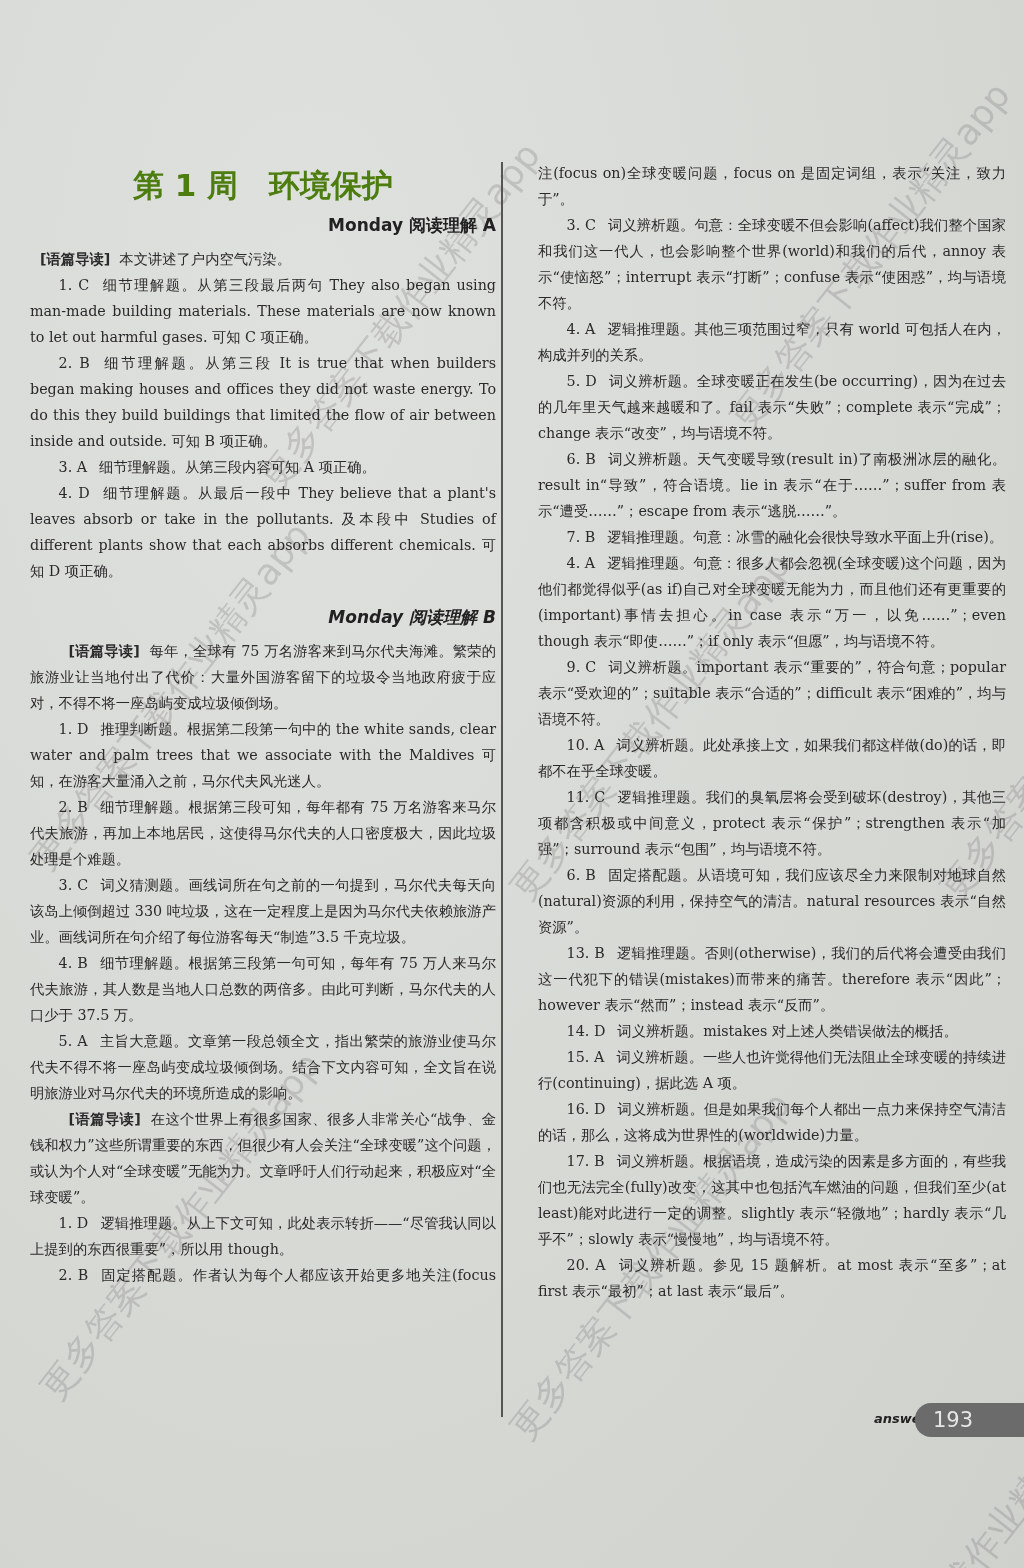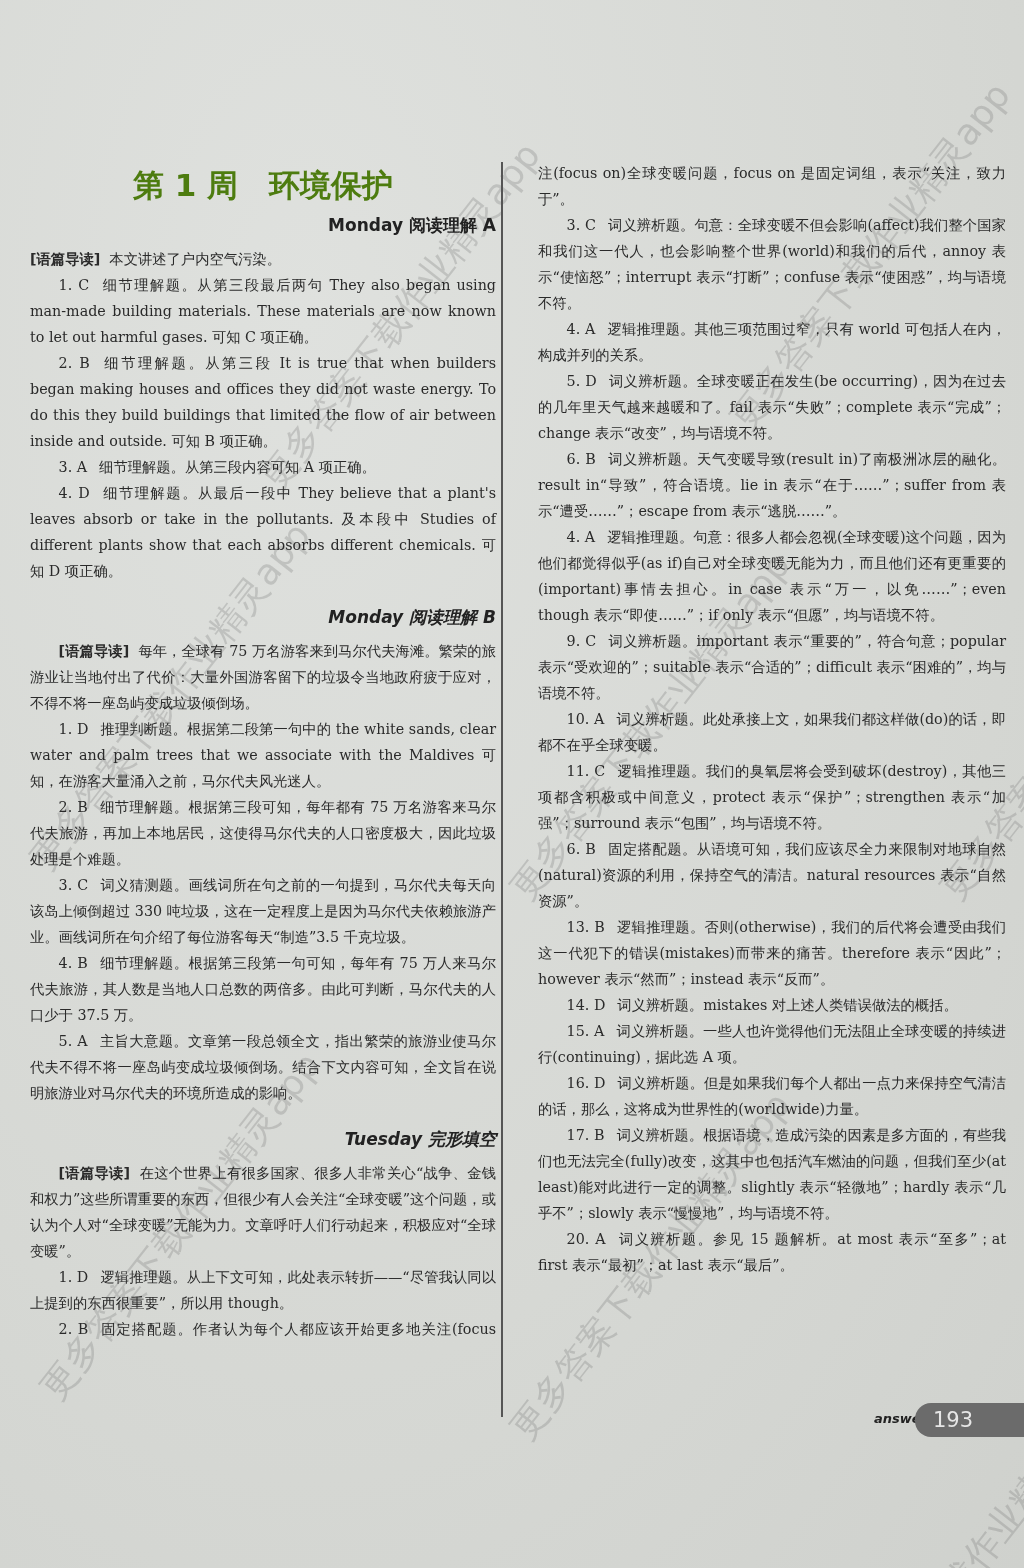--- a/index.html
+++ b/index.html
@@ -24,21 +24,21 @@
   .week-title {
     text-align: center; font-family: "DejaVu Sans", sans-serif; font-weight: bold;
     font-size: 31px; margin: 12px 0 14px; color: #4d7c0f;
   }
   .sec-title {
     text-align: right; font-family: "DejaVu Sans", sans-serif; font-weight: bold;
     font-size: 17px; margin: 8px 0 8px; color: #222;
   }
   .sec-title.gap { margin-top: 20px; font-style: italic; }
   .intro, .item { text-align: justify; text-indent: 2em; }
-  .tag { font-family: "DejaVu Sans", sans-serif; font-weight: bold; }
+  .tag { font-family: "DejaVu Sans", sans-serif; font-weight: bold; margin-left: 10px; }
   .num { margin-right: 12px; }
   .footer-label {
     position: absolute; top: 1411px; left: 830px; font-family: "DejaVu Sans", sans-serif;
     font-style: italic; font-weight: bold; font-size: 13px; color: #222; margin-left: 44px;
   }
   .page-badge {
     position: absolute; top: 1403px; left: 915px; width: 120px; height: 34px;
     background: #6b6b6b; border-radius: 16px 0 0 16px;
     color: #e6e6e6; font-family: "DejaVu Sans", sans-serif; font-size: 21px;
     line-height: 34px; padding-left: 18px;
@@ -82,33 +82,33 @@
       <div class="sec-title gap">Monday 阅读理解 B</div>
       <p class="intro"><span class="tag">[语篇导读]</span>&nbsp;&nbsp;<span>每年，全球有 75 万名游客来到马尔代夫海滩。繁荣的旅游业让当地付出了代价：大量外国游客留下的垃圾令当地政府疲于应对，不得不将一座岛屿变成垃圾倾倒场。</span></p>
       <p class="item"><span class="num">1. D</span><span>推理判断题。根据第二段第一句中的 the white sands, clear water and palm trees that we associate with the Maldives 可知，在游客大量涌入之前，马尔代夫风光迷人。</span></p>
       <p class="item"><span class="num">2. B</span><span>细节理解题。根据第三段可知，每年都有 75 万名游客来马尔代夫旅游，再加上本地居民，这使得马尔代夫的人口密度极大，因此垃圾处理是个难题。</span></p>
       <p class="item"><span class="num">3. C</span><span>词义猜测题。画线词所在句之前的一句提到，马尔代夫每天向该岛上倾倒超过 330 吨垃圾，这在一定程度上是因为马尔代夫依赖旅游产业。画线词所在句介绍了每位游客每天“制造”3.5 千克垃圾。</span></p>
       <p class="item"><span class="num">4. B</span><span>细节理解题。根据第三段第一句可知，每年有 75 万人来马尔代夫旅游，其人数是当地人口总数的两倍多。由此可判断，马尔代夫的人口少于 37.5 万。</span></p>
       <p class="item"><span class="num">5. A</span><span>主旨大意题。文章第一段总领全文，指出繁荣的旅游业使马尔代夫不得不将一座岛屿变成垃圾倾倒场。结合下文内容可知，全文旨在说明旅游业对马尔代夫的环境所造成的影响。</span></p>
     </div>
 
     <div>
-      <div class="sec-title gap">Tuesday 完形填空</div>
       <p class="intro"><span class="tag">[语篇导读]</span>&nbsp;&nbsp;<span>在这个世界上有很多国家、很多人非常关心“战争、金钱和权力”这些所谓重要的东西，但很少有人会关注“全球变暖”这个问题，或认为个人对“全球变暖”无能为力。文章呼吁人们行动起来，积极应对“全球变暖”。</span></p>
       <p class="item"><span class="num">1. D</span><span>逻辑推理题。从上下文可知，此处表示转折——“尽管我认同以上提到的东西很重要”，所以用 though。</span></p>
       <p class="item" style="height:26px;overflow:hidden"><span class="num">2. B</span><span>固定搭配题。作者认为每个人都应该开始更多地关注(focus on)全球变暖问题，focus on 是固定词组，表示“关注，致力于”。</span></p>
     </div>
   </div>
 
   <div class="col col-right">
     <p class="item" style="text-indent:0">注(focus on)全球变暖问题，focus on 是固定词组，表示“关注，致力于”。</p>
     <p class="item"><span class="num">3. C</span><span>词义辨析题。句意：全球变暖不但会影响(affect)我们整个国家和我们这一代人，也会影响整个世界(world)和我们的后代，annoy 表示“使恼怒”；interrupt 表示“打断”；confuse 表示“使困惑”，均与语境不符。</span></p>
     <p class="item"><span class="num">4. A</span><span>逻辑推理题。其他三项范围过窄，只有 world 可包括人在内，构成并列的关系。</span></p>
     <p class="item"><span class="num">5. D</span><span>词义辨析题。全球变暖正在发生(be occurring)，因为在过去的几年里天气越来越暖和了。fail 表示“失败”；complete 表示“完成”；change 表示“改变”，均与语境不符。</span></p>
     <p class="item"><span class="num">6. B</span><span>词义辨析题。天气变暖导致(result in)了南极洲冰层的融化。result in“导致”，符合语境。lie in 表示“在于……”；suffer from 表示“遭受……”；escape from 表示“逃脱……”。</span></p>
+    <p class="item"><span class="num">7. B</span><span>逻辑推理题。句意：冰雪的融化会很快导致水平面上升(rise)。</span></p>
     <p class="item"><span class="num">4. A</span><span>逻辑推理题。句意：很多人都会忽视(全球变暖)这个问题，因为他们都觉得似乎(as if)自己对全球变暖无能为力，而且他们还有更重要的(important)事情去担心。in case 表示“万一，以免……”；even though 表示“即使……”；if only 表示“但愿”，均与语境不符。</span></p>
     <p class="item"><span class="num">9. C</span><span>词义辨析题。important 表示“重要的”，符合句意；popular 表示“受欢迎的”；suitable 表示“合适的”；difficult 表示“困难的”，均与语境不符。</span></p>
     <p class="item"><span class="num">10. A</span><span>词义辨析题。此处承接上文，如果我们都这样做(do)的话，即都不在乎全球变暖。</span></p>
     <p class="item"><span class="num">11. C</span><span>逻辑推理题。我们的臭氧层将会受到破坏(destroy)，其他三项都含积极或中间意义，protect 表示“保护”；strengthen 表示“加强”；surround 表示“包围”，均与语境不符。</span></p>
     <p class="item"><span class="num">6. B</span><span>固定搭配题。从语境可知，我们应该尽全力来限制对地球自然(natural)资源的利用，保持空气的清洁。natural resources 表示“自然资源”。</span></p>
     <p class="item"><span class="num">13. B</span><span>逻辑推理题。否则(otherwise)，我们的后代将会遭受由我们这一代犯下的错误(mistakes)而带来的痛苦。therefore 表示“因此”；however 表示“然而”；instead 表示“反而”。</span></p>
     <p class="item"><span class="num">14. D</span><span>词义辨析题。mistakes 对上述人类错误做法的概括。</span></p>
     <p class="item"><span class="num">15. A</span><span>词义辨析题。一些人也许觉得他们无法阻止全球变暖的持续进行(continuing)，据此选 A 项。</span></p>
     <p class="item"><span class="num">16. D</span><span>词义辨析题。但是如果我们每个人都出一点力来保持空气清洁的话，那么，这将成为世界性的(worldwide)力量。</span></p>
     <p class="item"><span class="num">17. B</span><span>词义辨析题。根据语境，造成污染的因素是多方面的，有些我们也无法完全(fully)改变，这其中也包括汽车燃油的问题，但我们至少(at least)能对此进行一定的调整。slightly 表示“轻微地”；hardly 表示“几乎不”；slowly 表示“慢慢地”，均与语境不符。</span></p>

